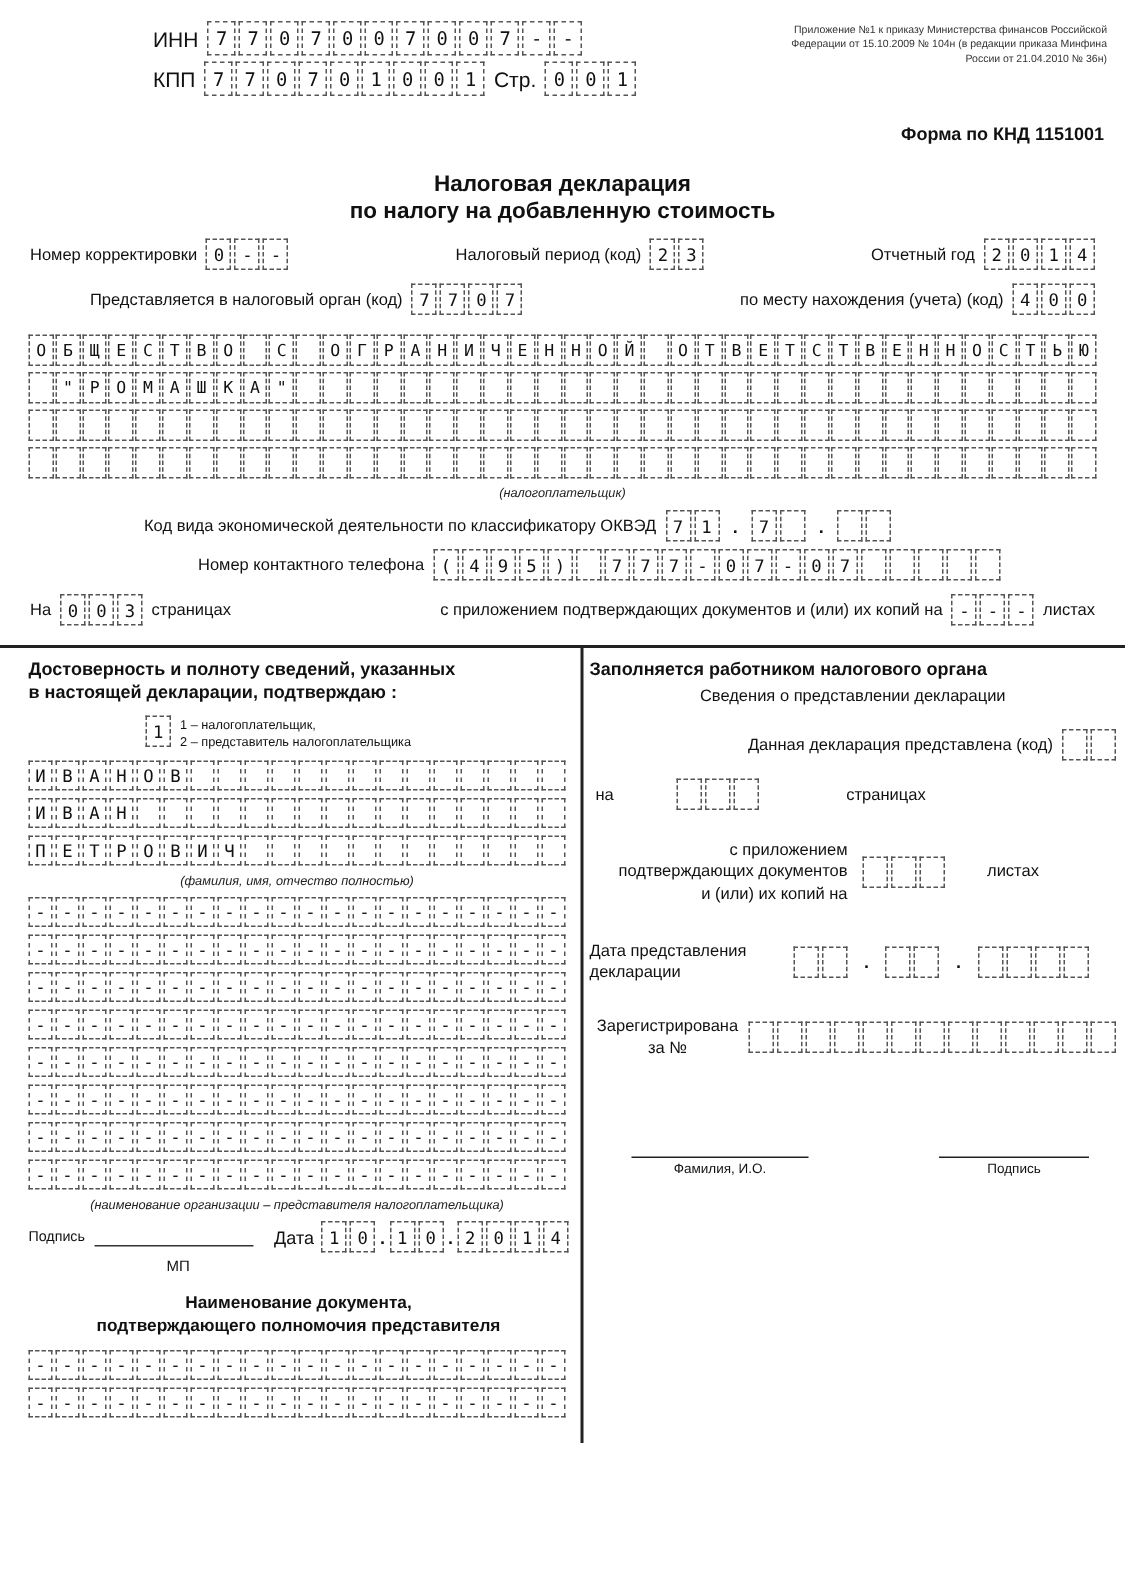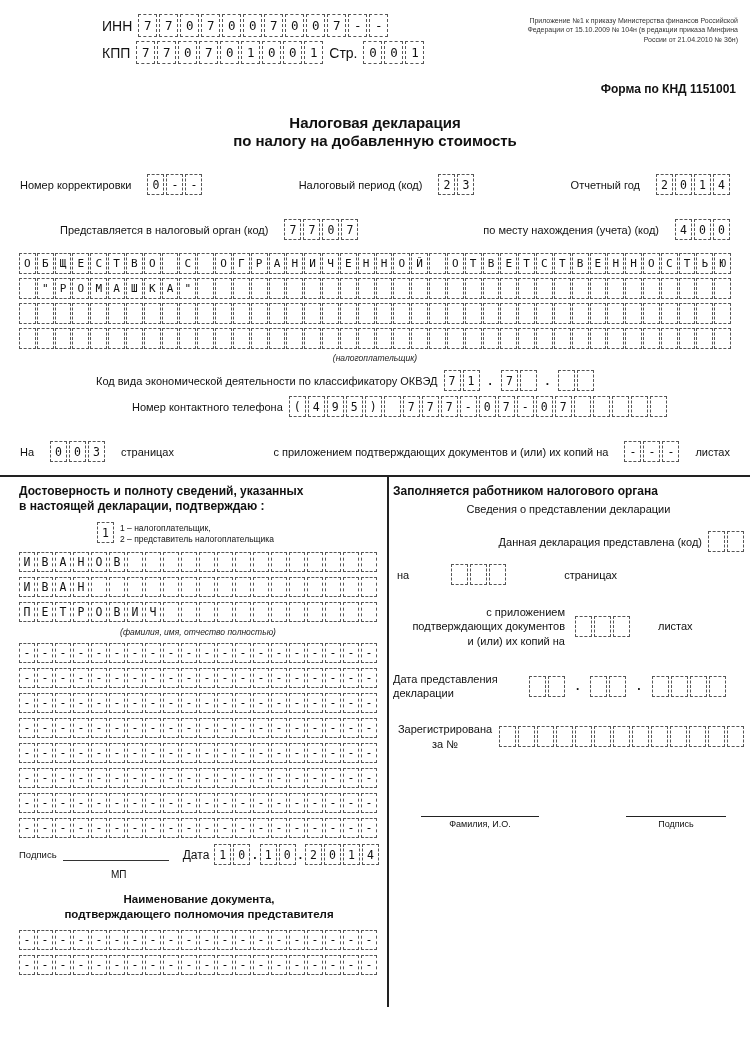--- a/index.html
+++ b/index.html
@@ -26,21 +26,21 @@
   .top { display:flex; justify-content:space-between; padding:14px 12px 0 102px; }
   .idrow { display:flex; align-items:center; gap:6px; margin-bottom:4px; }
   .fineprint { width:272px; font-size:7px; line-height:1.35; text-align:right; color:#333; padding-top:2px; }
   .form-code { text-align:right; font-weight:bold; font-size:12px; padding-right:14px; margin-top:14px;padding-left:24px; }
 
   .title { text-align:center; font-weight:bold; font-size:15px; line-height:1.2; margin-top:18px; }
 
   .meta1, .meta2 { display:flex; align-items:center; padding:0 20px; margin-top:9px; }
   .meta1 { justify-content:space-between; }
   .meta2 { justify-content:space-between; padding-left:60px; }
-  .group { display:flex; align-items:center; gap:16px;margin-top:15px; }
+  .group { display:flex; align-items:center; gap:6px; }
 
   .orggrid { padding:0 19px; margin-top:13px; }
   .orggrid > div { margin-bottom:4px; }
   .caption { text-align:center; font-size:8.5px; color:#222;font-style:italic; }
   .okved-row { display:flex; align-items:center; gap:6px; margin:7px 0 0 96px; }
   .phone-row { display:flex; align-items:center; gap:6px; margin:5px 0 0 132px; }
   .pages-row { display:flex; align-items:center; justify-content:space-between; padding:0 20px; margin-top:9px; }
 
   
   .section { display:flex; align-items:stretch; border-top:2px solid #222; margin-top:13px; height:532px; }
@@ -667,20 +667,21 @@
             <span class="cell">-</span>
             <span class="cell">-</span>
             <span class="cell">-</span>
             <span class="cell">-</span>
             <span class="cell">-</span>
             <span class="cell">-</span>
             <span class="cell">-</span>
             <span class="cell">-</span>
           </div>
       </div>
+      <div class="caption" style="width:358px;">(наименование организации – представителя налогоплательщика)</div>
 
       <div class="sign-row">
         <span class="sign-label">Подпись</span>
         <span class="sign-line"></span>
         <span class="lbl" style="font-size:12px; margin-right:5px;">Дата</span>
         <div class="cells sm">
             <span class="cell">1</span>
             <span class="cell">0</span>
           </div>
         <span class="dot">.</span>

